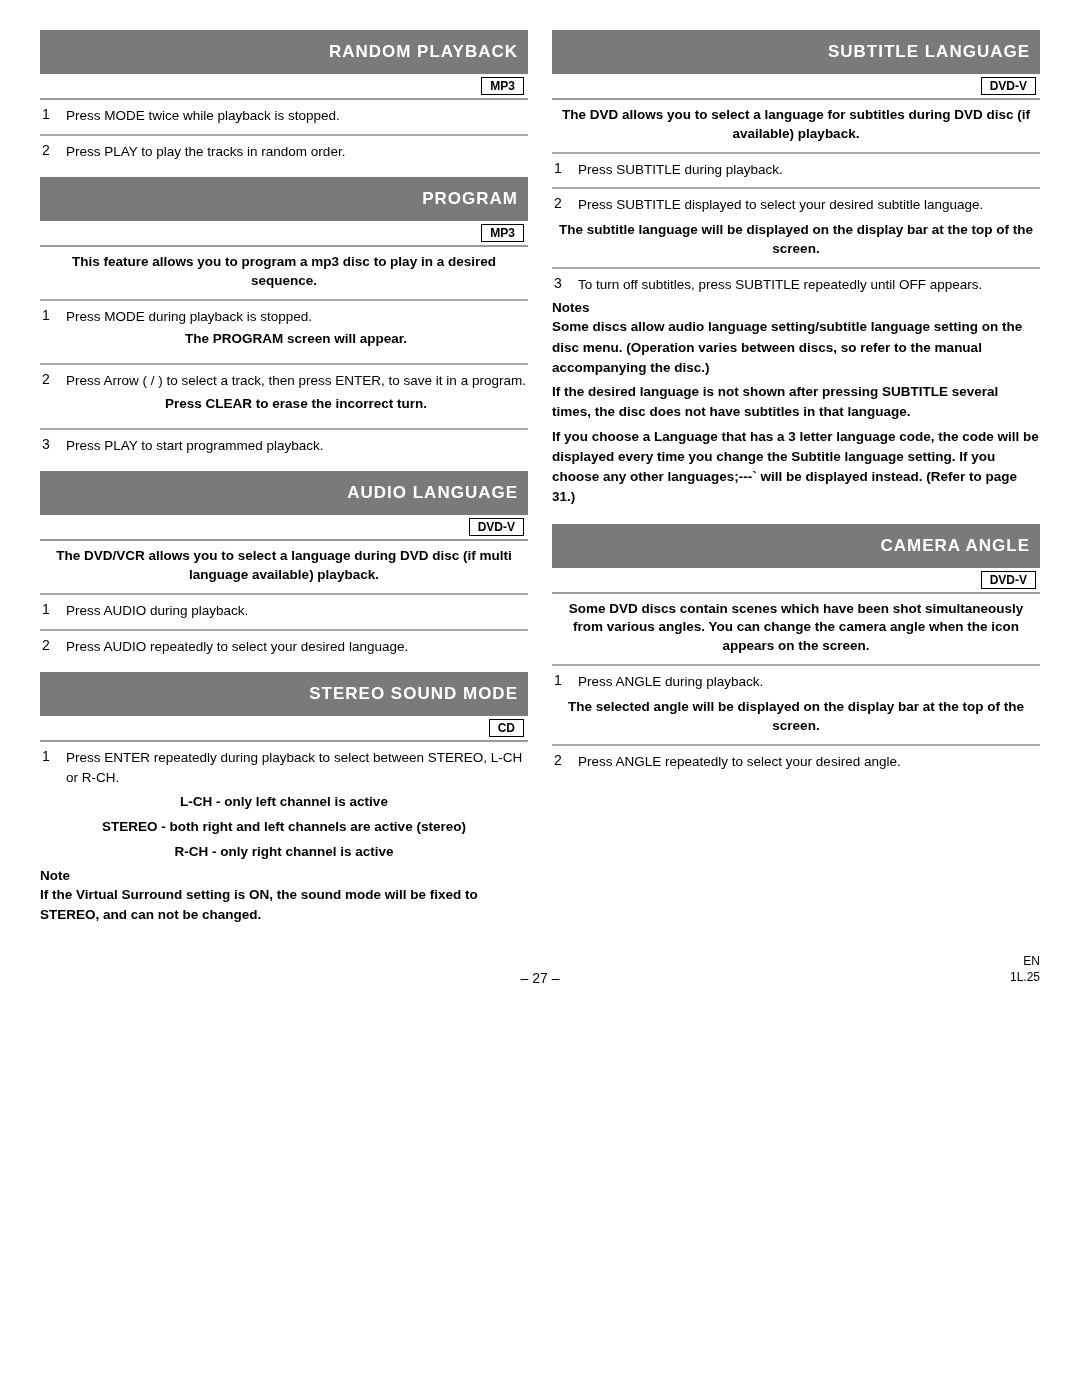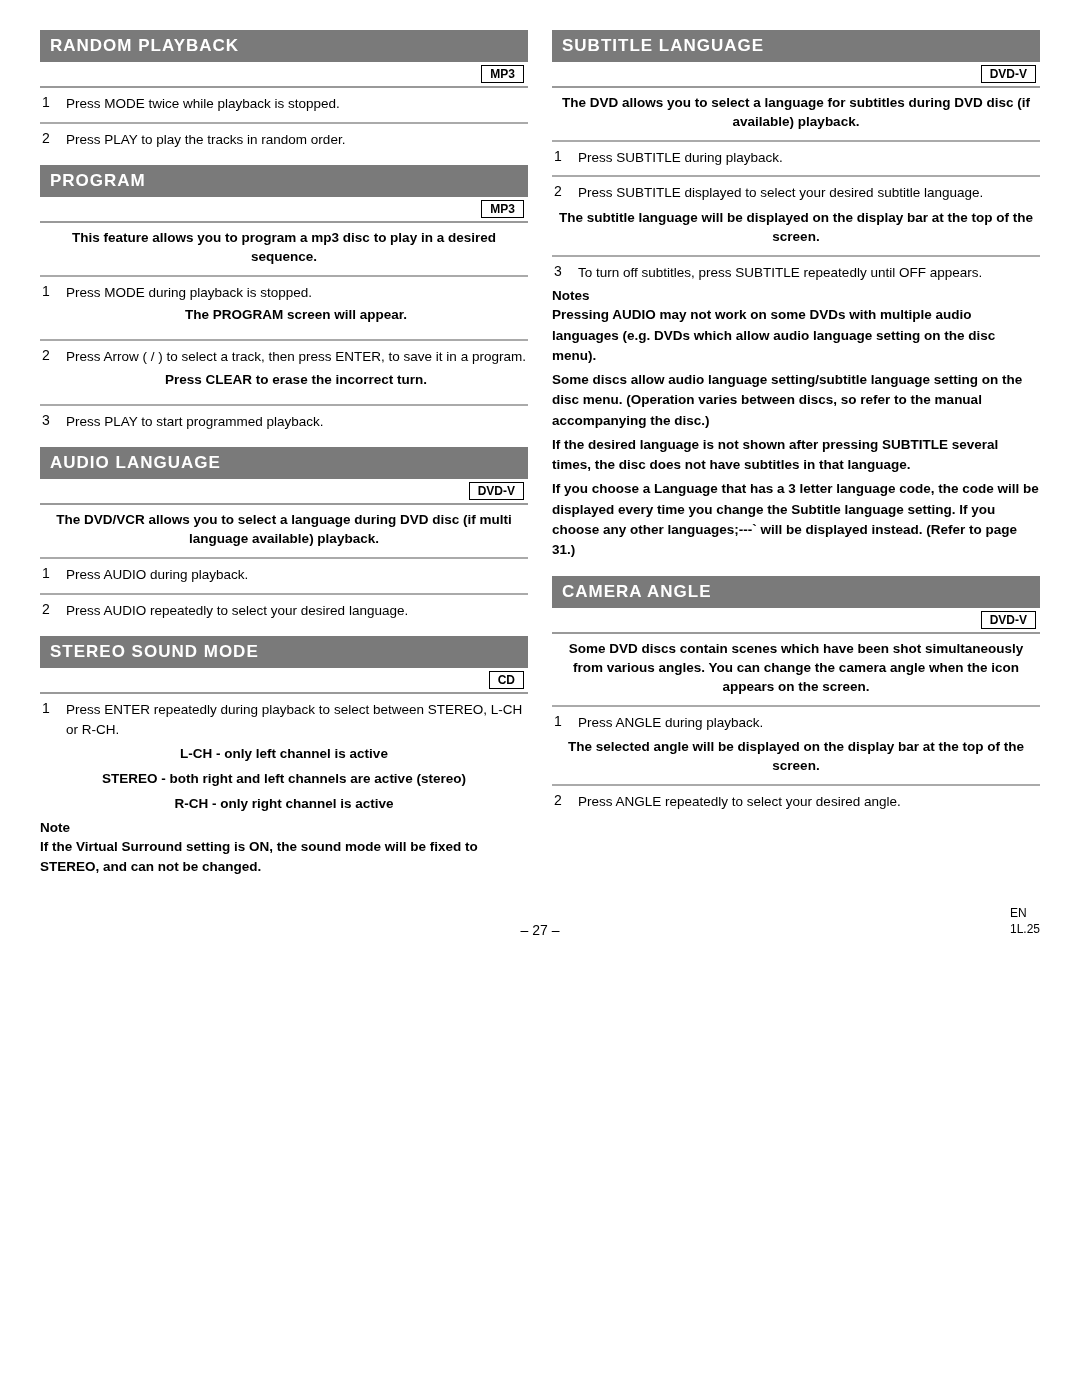--- a/index.html
+++ b/index.html
@@ -15,25 +15,25 @@
     .page-container {
       display: flex;
       gap: 24px;
     }
     .col-left, .col-right {
       flex: 1;
     }
     .section-header {
       background: #7a7a7a;
       color: #fff;
-      text-align: left;
+      text-align: right;
       font-weight: bold;
       font-size: 17px;
       letter-spacing: 1px;
-      padding: 6px 10px;
+      padding: 12px 10px;
       text-transform: uppercase;
       margin-bottom: 0;
     }
     .badge-row {
       display: flex;
       justify-content: flex-end;
       border-bottom: 2px solid #999;
       padding: 3px 4px 3px 0;
       margin-bottom: 6px;
     }
@@ -95,21 +95,21 @@
       position: relative;
     }
     .footer-center {
       font-size: 14px;
     }
     .footer-right {
       position: absolute;
       right: 0;
       bottom: 0;
       font-size: 12px;
-      text-align: left;
+      text-align: right;
       line-height: 1.3;
     }
   </style>
 </head>
 <body>
 
 <div class="page-container">
 
   <div class="col-left">
 
@@ -212,21 +212,20 @@
         <span class="num">2</span>
         <span class="text">Press SUBTITLE displayed to select your desired subtitle language.</span>
       </div>
       <div class="bold-note">The subtitle language will be displayed on the display bar at the top of the screen.</div>
       <hr class="section-divider">
       <div class="numbered-item">
         <span class="num">3</span>
         <span class="text">To turn off subtitles, press SUBTITLE repeatedly until OFF appears.</span>
       </div>
       <div class="note-label">Notes</div>
-      <div class="note-block" style="font-weight:bold;">Pressing AUDIO may not work on some DVDs with multiple audio languages (e.g. DVDs which allow audio language setting on the disc menu).</div>
       <div class="note-block" style="font-weight:bold;">Some discs allow audio language setting/subtitle language setting on the disc menu. (Operation varies between discs, so refer to the manual accompanying the disc.)</div>
       <div class="note-block" style="font-weight:bold;">If the desired language is not shown after pressing SUBTITLE several times, the disc does not have subtitles in that language.</div>
       <div class="note-block" style="font-weight:bold;">If you choose a Language that has a 3 letter language code, the code will be displayed every time you change the Subtitle language setting. If you choose any other languages;---` will be displayed instead. (Refer to page 31.)</div>
     </div>
 
     <div class="section-block">
       <div class="section-header">Camera Angle</div>
       <div class="badge-row">
         <span class="badge">DVD-V</span>
       </div>

